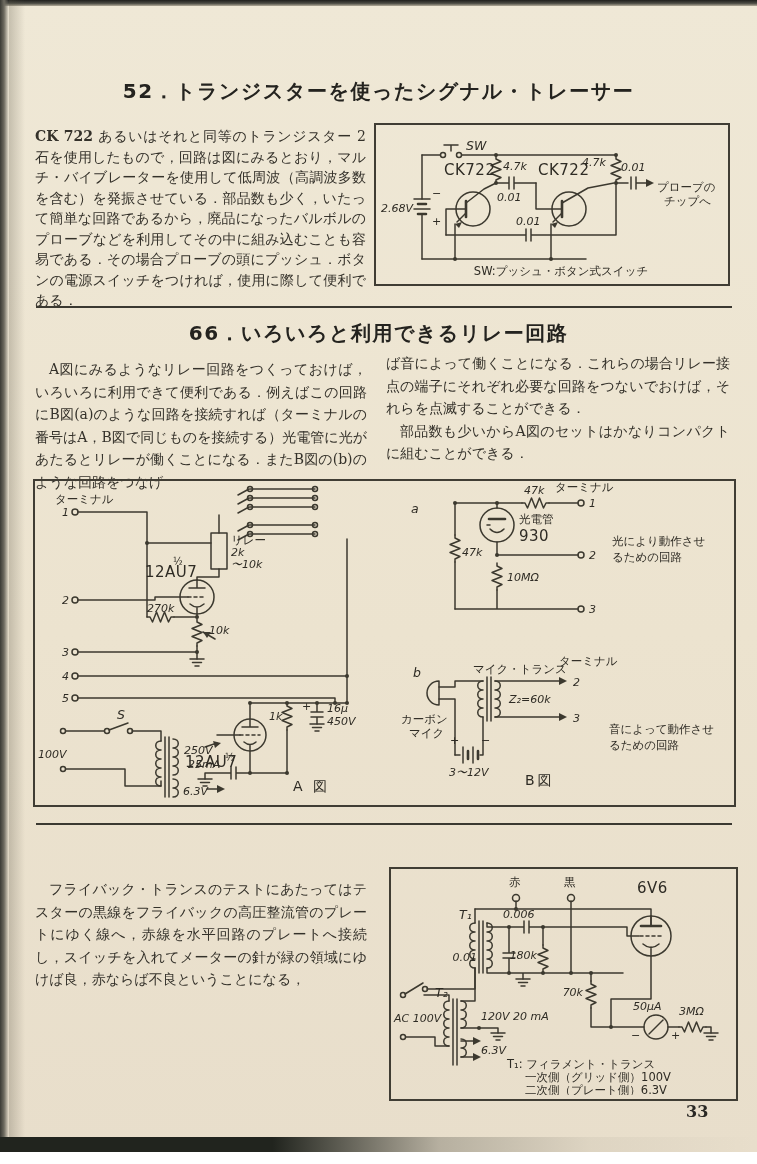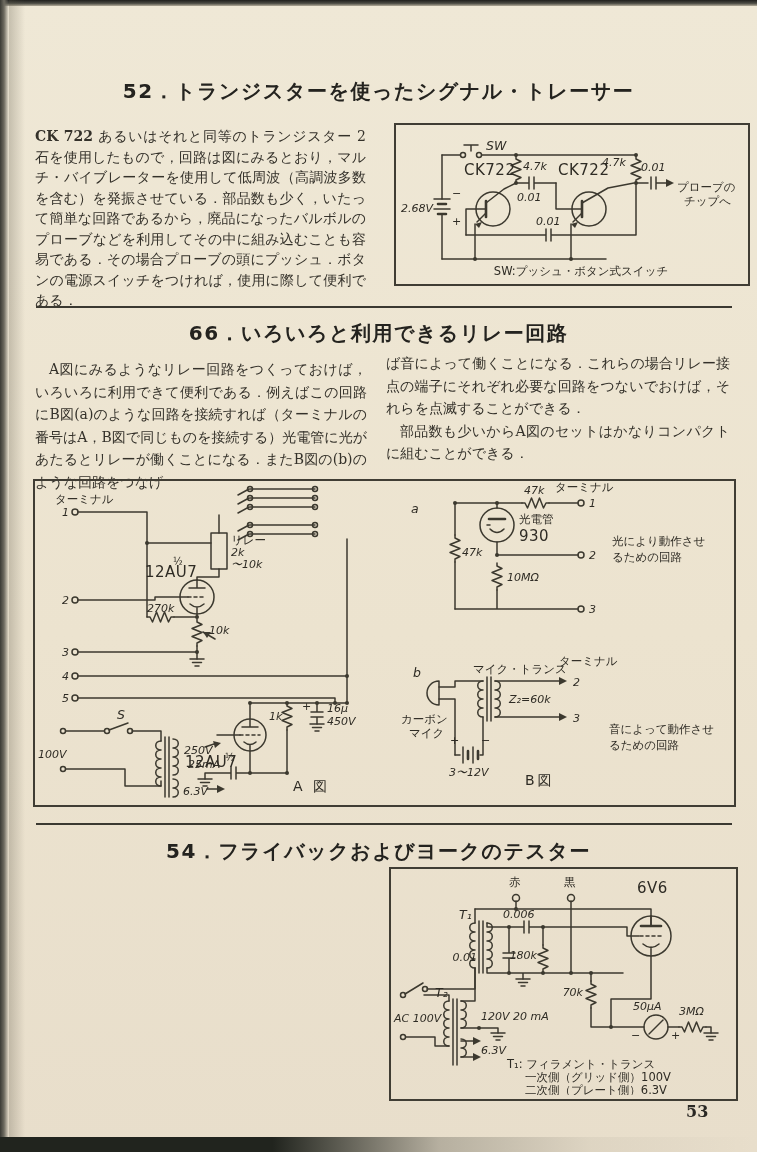--- a/index.html
+++ b/index.html
@@ -43,21 +43,21 @@
   <div class="edge-top"></div>
   <div class="edge-left"></div>
   <div class="edge-left-shadow"></div>
 
   <div class="h" style="top:78px">52．トランジスターを使ったシグナル・トレーサー</div>
 
   <div class="col" style="left:35px;top:126px;width:331px">
     <p class="noindent"><b>CK 722</b><span> あるいはそれと同等のトランジスター 2石を使用したもので，回路は図にみるとおり，マルチ・バイブレーターを使用して低周波（高調波多数を含む）を発振させている．部品数も少く，いたって簡単な回路であるから，廃品になったバルボルのプローブなどを利用してその中に組み込むことも容易である．その場合プローブの頭にプッシュ．ボタンの電源スイッチをつければ，使用に際して便利である．</span></p>
   </div>
 
-  <div class="fig" style="left:394px;top:123px;width:352px;height:159px">
+  <div class="fig" style="left:374px;top:123px;width:352px;height:159px">
     <svg width="348" height="155" viewBox="0 0 348 155">
       <defs>
         <path id="rv" d="m0 0 v3 l5 2.5 -10 4 10 4 -10 4 10 4 -5 2.5 v3"></path>
         <path id="rh" d="m0 0 h3 l2.5 5 4 -10 4 10 4 -10 4 10 2.5 -5 h3"></path>
         <path id="gnd" d="M-7 0 H7 M-4.5 3.5 H4.5 M-2 7 H2"></path>
         <path id="coil2v" d="m0 0 c7 0 7 9 0 9 c7 0 7 9 0 9"></path>
         <path id="coil3v" d="m0 0 c7 0 7 9 0 9 c7 0 7 9 0 9 c7 0 7 9 0 9"></path>
         <path id="coil4v" d="m0 0 c7 0 7 9 0 9 c7 0 7 9 0 9 c7 0 7 9 0 9 c7 0 7 9 0 9"></path>
         <path id="coil5v" d="m0 0 c7 0 7 9 0 9 c7 0 7 9 0 9 c7 0 7 9 0 9 c7 0 7 9 0 9 c7 0 7 9 0 9"></path>
       </defs>
@@ -289,23 +289,23 @@
       <text class="tv" x="538" y="205">2</text>
       <text class="tv" x="538" y="241">3</text>
       <text class="tj" x="574" y="252">音によって動作させ</text>
       <text class="tj" x="574" y="268">るための回路</text>
       <text class="tg" x="490" y="304">B図</text>
     </svg>
   </div>
 
   <div class="rule" style="top:823px"></div>
 
-  <div class="h" style="top:838px">54．フライバックおよびヨークのテスター</div>
 
   <div class="col lh22" style="left:35px;top:878px;width:332px">
+    <p>フライバック・トランスのテストにあたってはテスターの黒線をフライバックの高圧整流管のプレートにゆく線へ，赤線を水平回路のプレートへ接続し，スイッチを入れてメーターの針が緑の領域にゆけば良，赤ならば不良ということになる，</p>
   </div>
 
   <div class="fig" style="left:389px;top:867px;width:345px;height:230px">
     <svg width="341" height="226" viewBox="0 0 341 226">
       <g class="w">
         <circle cx="125" cy="29" r="3.5"></circle>
           <circle cx="180" cy="29" r="3.5"></circle>
         <path d="M125 32 V40 M180 32 V104"></path>
         <path d="M84 40 H260 V57"></path>
         <path d="M88 52 V104 M92 52 V104"></path>
@@ -375,16 +375,16 @@
       <text class="tv" x="242" y="141">50μA</text>
       <text class="tv" x="240" y="170">−</text>
       <text class="tv" x="280" y="170">+</text>
       <text class="tv" x="288" y="146">3MΩ</text>
       <text class="tj" x="116" y="199">T₁: フィラメント・トランス</text>
       <text class="tj" x="134" y="212">一次側（グリッド側）100V</text>
       <text class="tj" x="134" y="225">二次側（プレート側）6.3V</text>
     </svg>
   </div>
 
-  <div class="pagenum" style="left:686px;top:1102px">53</div>
+  <div class="pagenum" style="left:686px;top:1102px">33</div>
 
   <div class="edge-bottom"></div>
 </div>
 
 </body></html>

